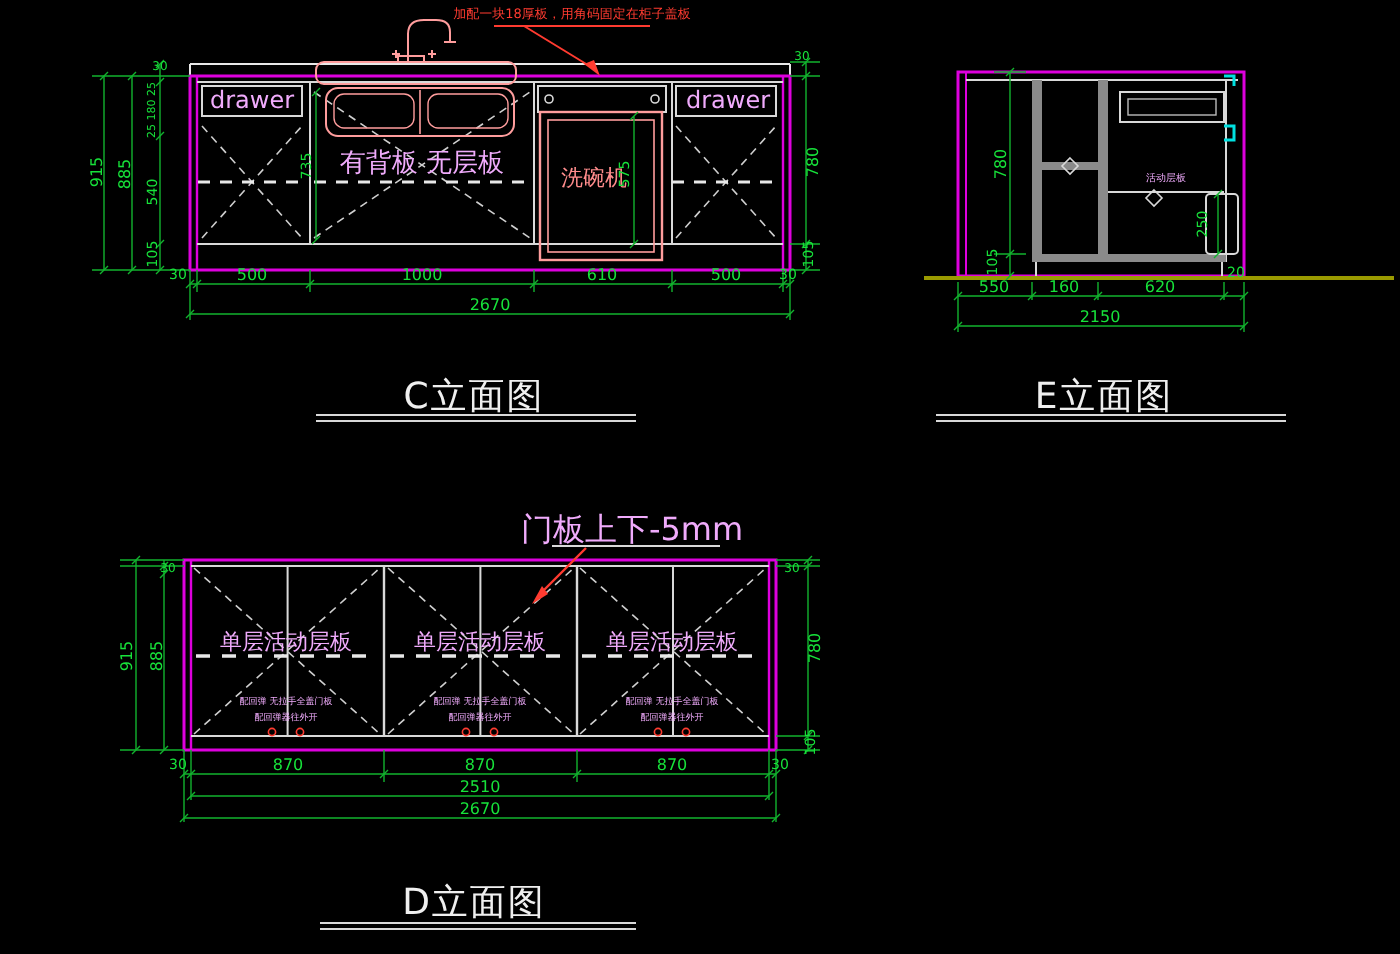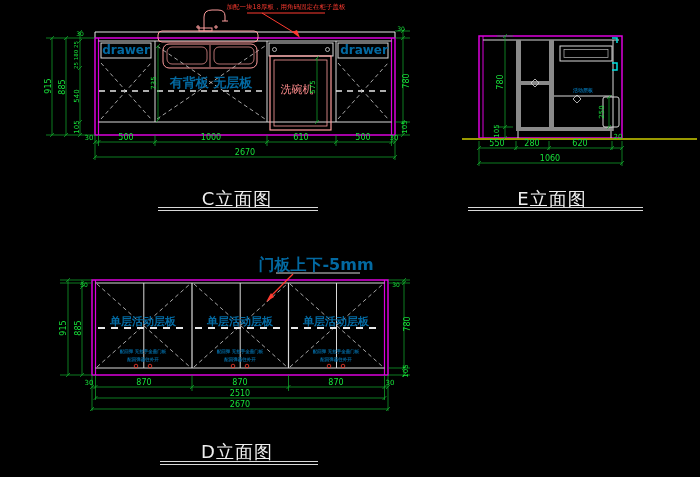--- a/index.html
+++ b/index.html
@@ -1,19 +1,19 @@
 <!DOCTYPE html>
 <html><head>
 <meta charset="utf-8">
 <style>
   html,body{margin:0;padding:0;background:#000;}
   .canvas{position:relative;width:700px;height:477px;background:#000;overflow:hidden;
           font-family:"DejaVu Sans",sans-serif;}
   .pos{position:absolute;white-space:nowrap;transform:translate(-50%,-50%);line-height:1;}
-  .lbl{color:#0369a1;font-weight:bold;}
+  .lbl{color:#f0abfc;}
   .dim{color:#17e23a;font-size:8px;}
   .vdim{transform:translate(-50%,-50%) rotate(-90deg);}
   .tiny{font-size:5px;}
   .red{color:#ff3b30;text-align:right;}
   .pink{color:#ff8c8c;}
   .title{color:#efefef;font-size:18px;letter-spacing:1px;}
   .underline2{position:absolute;height:2px;border-top:1px solid #d9d9d9;border-bottom:1px solid #d9d9d9;}
   svg{position:absolute;left:0;top:0;}
 </style>
 </head>
@@ -193,24 +193,24 @@
   <span class="pos dim" style="left:394px;top:138px;font-size:7px">30</span>
   <span class="pos dim" style="left:245px;top:153px">2670</span>
   <span class="pos title" style="left:237px;top:199px">C立面图</span>
   <div class="underline2" style="left:158px;top:207px;width:160px"></div>
 
   <span class="pos lbl tiny" style="left:583px;top:90px">活动层板</span>
   <span class="pos dim vdim" style="left:501px;top:82px">780</span>
   <span class="pos dim vdim" style="left:497px;top:131px;font-size:7px">105</span>
   <span class="pos dim vdim" style="left:602px;top:112px;font-size:7px">250</span>
   <span class="pos dim" style="left:497px;top:144px">550</span>
-  <span class="pos dim" style="left:532px;top:144px">280</span>
+  <span class="pos dim" style="left:532px;top:144px">160</span>
   <span class="pos dim" style="left:580px;top:144px">620</span>
   <span class="pos dim" style="left:618px;top:137px;font-size:7px">20</span>
-  <span class="pos dim" style="left:550px;top:159px">1060</span>
+  <span class="pos dim" style="left:550px;top:159px">2150</span>
   <span class="pos title" style="left:552px;top:199px">E立面图</span>
   <div class="underline2" style="left:468px;top:207px;width:175px"></div>
 
   <span class="pos lbl" style="left:316px;top:265px;font-size:16px">门板上下-5mm</span>
   <span class="pos lbl" style="left:143px;top:321px;font-size:11px">单层活动层板</span>
   <span class="pos lbl" style="left:240px;top:321px;font-size:11px">单层活动层板</span>
   <span class="pos lbl" style="left:336px;top:321px;font-size:11px">单层活动层板</span>
   <span class="pos lbl" style="left:143px;top:352px;font-size:4.5px">配回弹 无拉手全盖门板</span>
   <span class="pos lbl" style="left:143px;top:360px;font-size:4.5px">配回弹器往外开</span>
   <span class="pos lbl" style="left:240px;top:352px;font-size:4.5px">配回弹 无拉手全盖门板</span>

